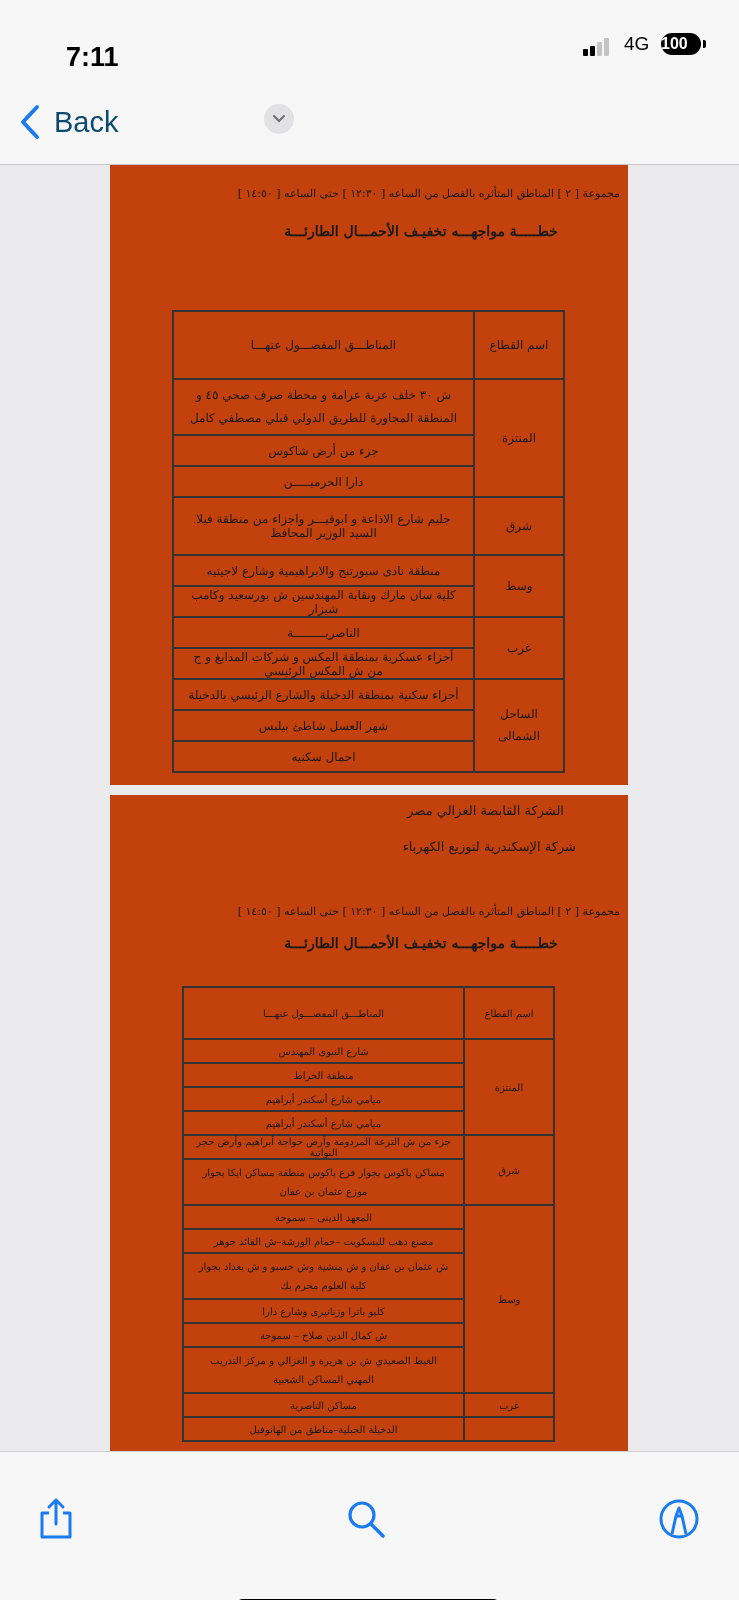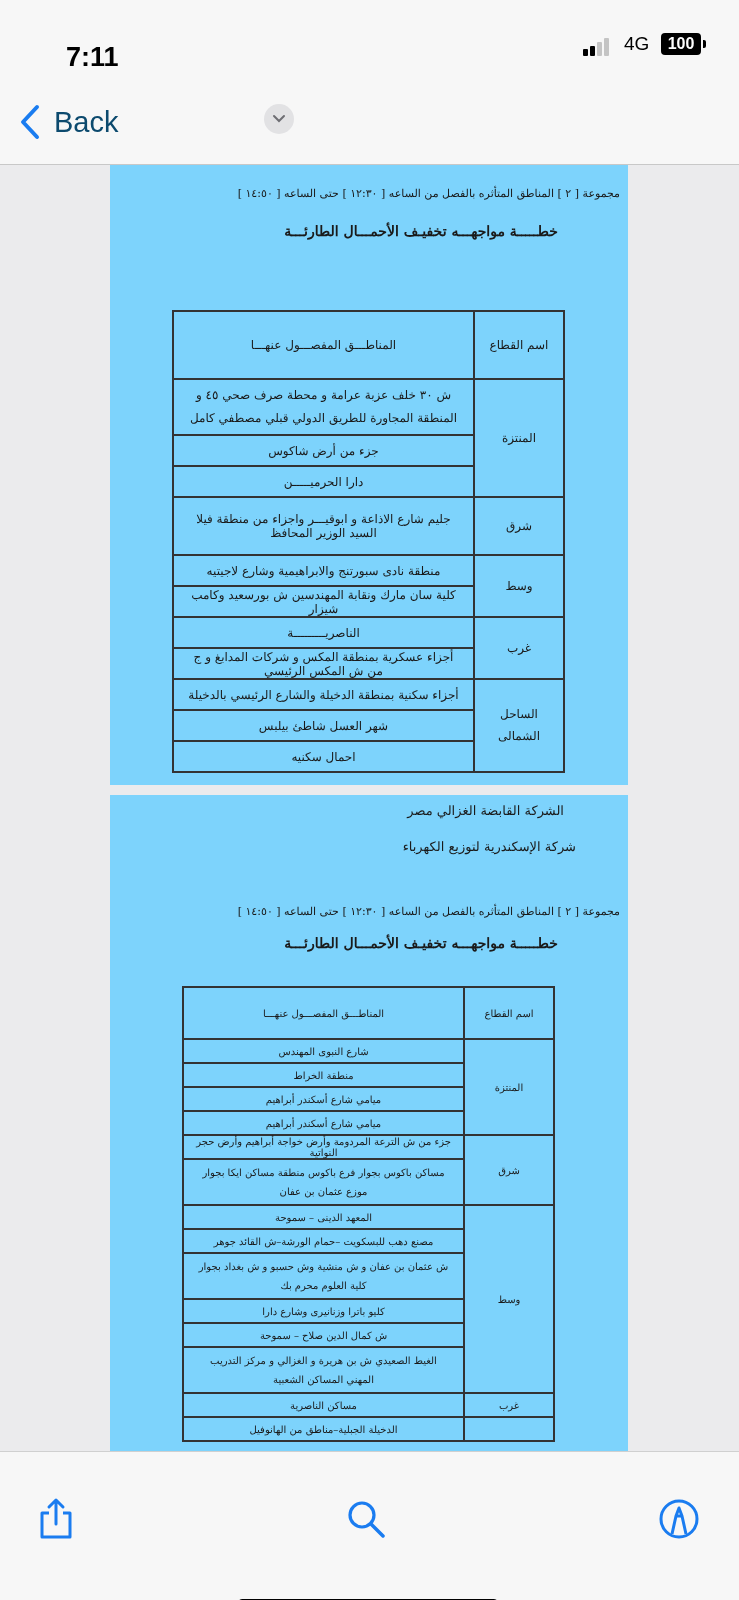--- a/index.html
+++ b/index.html
@@ -3,30 +3,30 @@
 <meta charset="utf-8">
 <style>
   html, body { margin:0; padding:0; }
   body { width:739px; height:1600px; position:relative; overflow:hidden; background:#e8e8ea; font-family:"DejaVu Sans", sans-serif; }
   .statusbar { position:absolute; left:0; top:0; width:739px; height:90px; background:#f7f7f7; }
   .time { position:absolute; left:66px; top:28px; font-size:27px; font-weight:bold; color:#000; font-family:"Liberation Sans", sans-serif;margin-top:14px; }
   .signal { position:absolute; left:583px; top:38px; display:flex; align-items:flex-end; gap:2px; }
   .signal span { display:block; width:5px; border-radius:1px; background:#000; }
   .signal span.off { background:#c4c4c4; }
   .net { position:absolute; left:624px; top:33px; font-size:19px; color:#000; font-family:"Liberation Sans", sans-serif; }
-  .battery { position:absolute; left:661px; top:33px; width:40px; height:22px; background:#000; border-radius:4px; color:#fff; font-size:16px; font-weight:bold; text-align:center; line-height:22px; font-family:"Liberation Sans", sans-serif; }
+  .battery { position:absolute; left:661px; top:33px; width:40px; height:22px; background:#000; border-radius:11px; color:#fff; font-size:16px; font-weight:bold; text-align:left; line-height:22px; font-family:"Liberation Sans", sans-serif; }
   .battery-tip { position:absolute; left:703px; top:40px; width:3px; height:8px; background:#000; border-radius:0 2px 2px 0; }
   .navbar { position:absolute; left:0; top:90px; width:739px; height:74px; background:#f7f7f7; border-bottom:1px solid #c8c8c8; }
   .back { position:absolute; left:20px; top:14px; display:flex; align-items:center; color:#0c4a6e; font-size:29px; font-family:"Liberation Sans", sans-serif; cursor:pointer; }
   .back svg { margin-right:14px; }
   .title-wrap { position:absolute; left:250px; top:14px; display:flex; align-items:center; }
   .title { font-size:28px; font-weight:bold; color:#000; font-family:"DejaVu Sans", sans-serif; }
   .title-chev { width:30px; height:30px; border-radius:15px; background:#e2e2e4; margin-left:14px; display:flex; align-items:center; justify-content:center; }
   .viewer { position:absolute; left:0; top:165px; width:739px; height:1286px; background:#ebebed; overflow:hidden; }
-  .page { position:absolute; left:110px; width:518px; background:#7dd3fc; direction:rtl; }
+  .page { position:absolute; left:110px; width:518px; background:#c2410c; direction:rtl; }
   .page1 { top:0; height:620px; }
   .page2 { top:630px; height:700px; }
   .line { position:absolute; color:#1a1a1a; font-family:"DejaVu Serif", serif; white-space:nowrap; }
   .small { font-size:11px; }
   .med { font-size:13px; }
   .head { font-size:14px; font-weight:bold; }
   table.pt { position:absolute; border-collapse:collapse; direction:rtl; font-family:"DejaVu Serif", serif; color:#1a1a1a; }
   table.pt td { border:2px solid #333; text-align:center; vertical-align:middle; padding:0 12px; }
   .t1 { left:62px; top:145px; width:393px; font-size:12px; }
   .t2 { left:72px; top:821px; width:373px; font-size:10px; }

